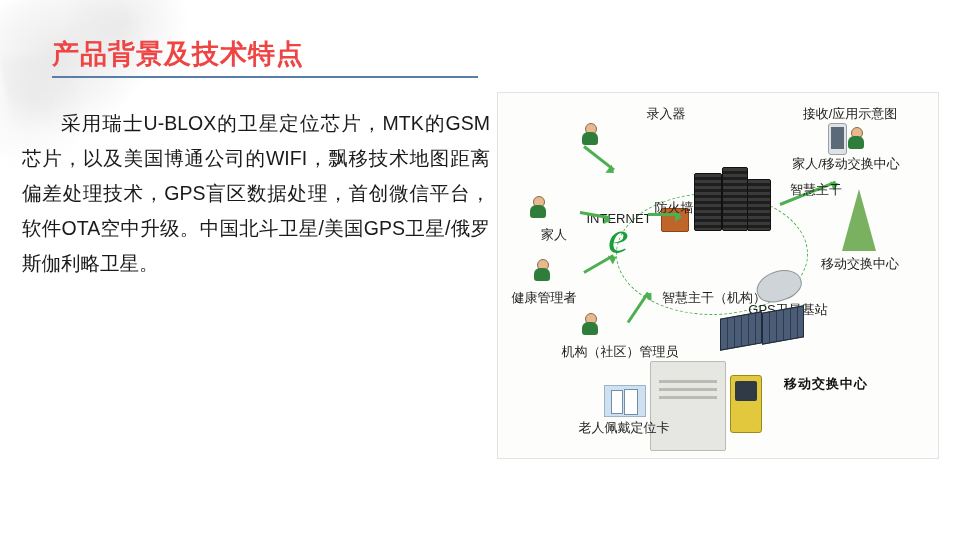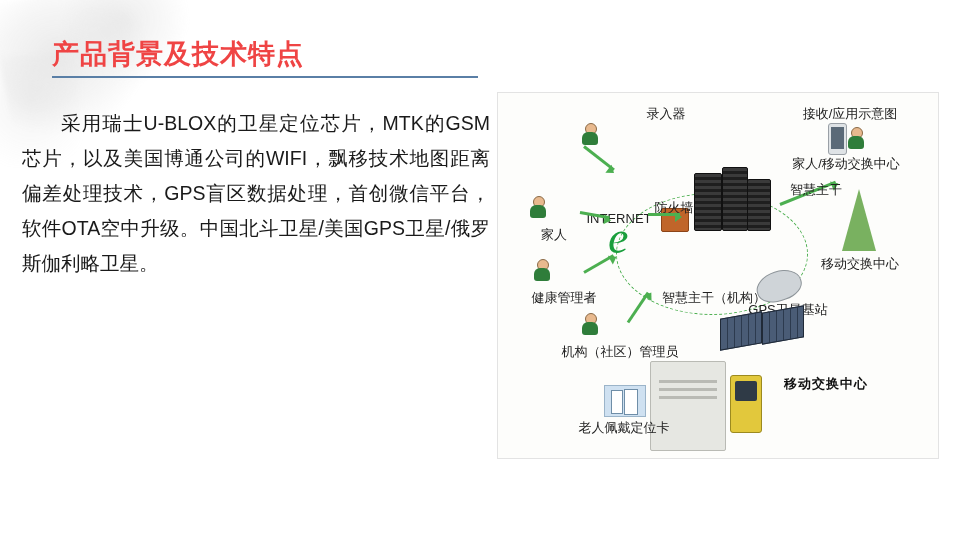--- a/index.html
+++ b/index.html
@@ -314,21 +314,21 @@
           <div class="head"></div>
           <div class="body"></div>
         </div>
       <div class="node-label" style="left:56px; top:133px;text-align:right;">家人</div>
 
       <div class="pc" style="left:48px; top:168px;"></div>
       <div class="person" style="left:36px; top:166px;">
           <div class="head"></div>
           <div class="body"></div>
         </div>
-      <div class="node-label" style="left:66px; top:196px;">健康管理者</div>
+      <div class="node-label" style="left:46px; top:196px;">健康管理者</div>
 
       <div class="pc" style="left:96px; top:222px;"></div>
       <div class="person" style="left:84px; top:220px;">
           <div class="head"></div>
           <div class="body"></div>
         </div>
       <div class="node-label" style="left:122px; top:250px;">机构（社区）管理员</div>
 
       <div class="arrow" style="left:86px; top:52px; width:38px; transform:rotate(38deg);"></div>
       <div class="arrow" style="left:82px; top:118px; width:30px; transform:rotate(10deg);"></div>

